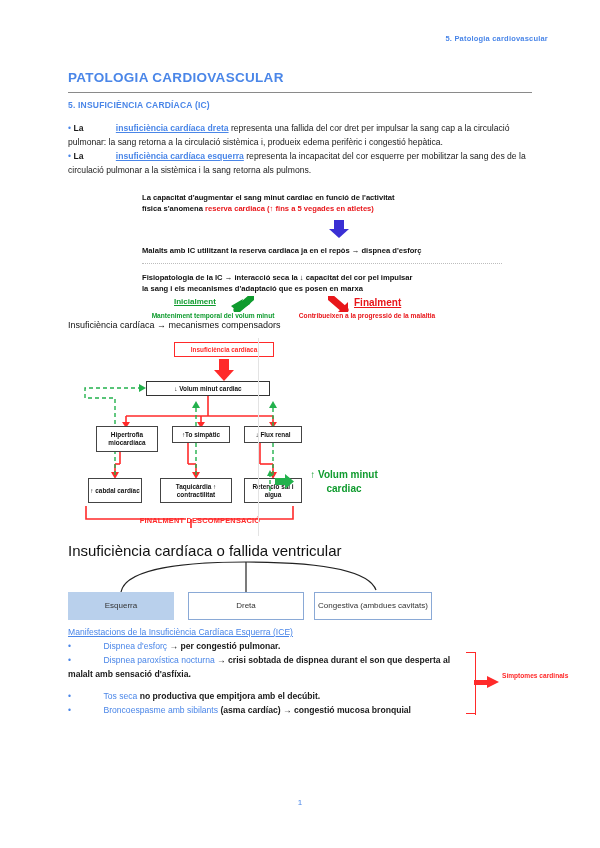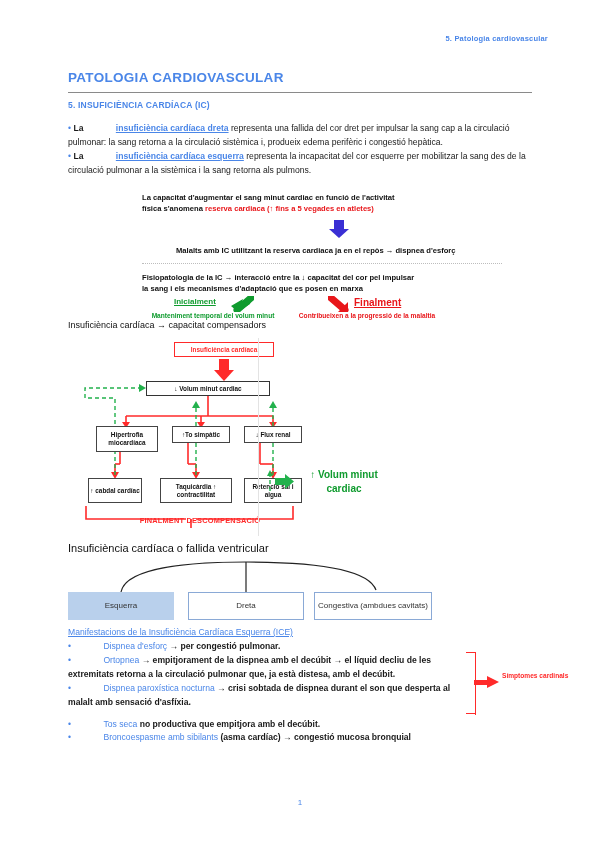--- a/index.html
+++ b/index.html
@@ -114,21 +114,21 @@
   .flow-divider {
     position:absolute; left:258px; top:338px; width:1px; height:198px; background:#e3e3e3;
   }
   .green-note {
     position:absolute; left:296px; top:468px; font-size:10px; font-weight:700;
     color:#0f9b2e; line-height:1.35; text-align:center; width:96px;
   }
   .green-arrow-right { position:absolute; left:266px; top:470px; }
 
   
-  .h-vent { position:absolute; left:68px; top:542px; font-size:11px; color:#111; }
+  .h-vent { position:absolute; left:68px; top:542px; font-size:15px; color:#111; }
   .vent-wrap { position:absolute; left:68px; top:560px; width:420px; height:62px; }
   .vbox {
     position:absolute; top:32px; border:1px solid #8aa9d6; background:#fff;
     font-size:8px; color:#333; text-align:center;
     display:flex; align-items:center; justify-content:center; line-height:1.3;
   }
   .vb1 { left:0px;   width:106px; height:28px; background:#b9d0ec; border-color:#b9d0ec; }
   .vb2 { left:120px; width:116px; height:28px; }
   .vb3 { left:246px; width:118px; height:28px; }
 
@@ -185,44 +185,44 @@
   <div class="concept">
     <div class="ln">La capacitat d'augmentar  el sang minut cardiac en funció de l'activitat</div>
     <div class="ln">
       <span>física s'anomena </span><span class="red">reserva cardiaca  (↑ fins a 5 vegades en atletes)</span>
     </div>
 
     <div class="arrow-dn-wrap">
       <span class="arrow-dn"></span>
     </div>
 
-    <div class="ln cblock2" style="margin-top:12px;margin-left:34px;">Malalts amb IC utilitzant la reserva cardiaca ja en el repòs → dispnea d'esforç</div>
+    <div class="ln cblock2" style="margin-top:12px;">Malalts amb IC utilitzant la reserva cardiaca ja en el repòs → dispnea d'esforç</div>
 
     <div class="dotted-sep"></div>
 
-    <div class="ln">Fisiopatologia de la IC → interacció entre la ↓ capacitat del cor pel impulsar</div>
+    <div class="ln">Fisiopatologia de la IC → interacció seca la ↓ capacitat del cor pel impulsar</div>
     <div class="ln">la sang i els mecanismes d'adaptació que es posen en marxa</div>
 
     <div class="ini-fin">
       <span class="lbl-ini">Inicialment</span>
       <svg class="gr-arrow" width="26" height="16" viewBox="0 0 26 16">
         <polygon points="24,0 12,13 15,3 3,10 10,16 22,8" fill="#0f9b2e"></polygon>
         <path d="M24,1 L9,14" stroke="#0f9b2e" stroke-width="7" stroke-linecap="round"></path>
       </svg>
       <span class="lbl-fin">Finalment</span>
       <svg class="rd-arrow" width="26" height="16" viewBox="0 0 26 16">
         <path d="M2,1 L17,14" stroke="#e8161a" stroke-width="7" stroke-linecap="round"></path>
         <polygon points="10,16 20,16 20,6" fill="#e8161a"></polygon>
       </svg>
       <span class="sub-ini">Manteniment temporal del volum minut</span>
       <span class="sub-fin">Contribueixen a la progressió de la malaltia</span>
     </div>
   </div>
 
-  <div class="h-flow">Insuficiència cardíaca → capacitat compensadors</div>
+  <div class="h-flow">Insuficiència cardíaca → mecanismes compensadors</div>
 
   <div class="flow">
     <svg width="330" height="198" viewBox="0 0 330 198" style="position:absolute;left:0;top:0;">
 
       <rect x="151" y="21" width="10" height="11" fill="#ff2a2a"></rect>
       <polygon points="146,32 166,32 156,43" fill="#ff2a2a"></polygon>
 
       <line x1="140" y1="58" x2="140" y2="78" stroke="#ff2a2a" stroke-width="1.6"></line>
       <line x1="58" y1="78" x2="205" y2="78" stroke="#ff2a2a" stroke-width="1.6"></line>
 
@@ -301,24 +301,20 @@
 
   <div class="manif">
     <p class="title-u">Manifestacions de la Insuficiència Cardíaca Esquerra (ICE)</p>
 
     <p>
       <span class="bdot">•</span>
       <span class="lnk" style="text-decoration:none">Dispnea d'esforç</span><span class="sb"> → per congestió pulmonar.</span>
     </p>
     <p>
       <span class="bdot">•</span>
-      <span class="lnk" style="text-decoration:none">Ortopnea</span><span class="sb"> → empitjorament de la dispnea amb el decúbit → el líquid decliu de les extremitats retorna a la circulació pulmonar que, ja està distesa, amb el decúbit.</span>
-    </p>
-    <p>
-      <span class="bdot">•</span>
       <span class="lnk" style="text-decoration:none">Dispnea paroxística nocturna</span><span class="sb"> → crisi sobtada de dispnea durant el son que desperta al malalt amb sensació d'asfíxia.</span>
     </p>
 
     <div class="gap"></div>
 
     <p>
       <span class="bdot">•</span>
       <span class="lnk" style="text-decoration:none">Tos seca</span><span class="sb"> no productiva que empitjora amb el decúbit.</span>
     </p>
     <p>

